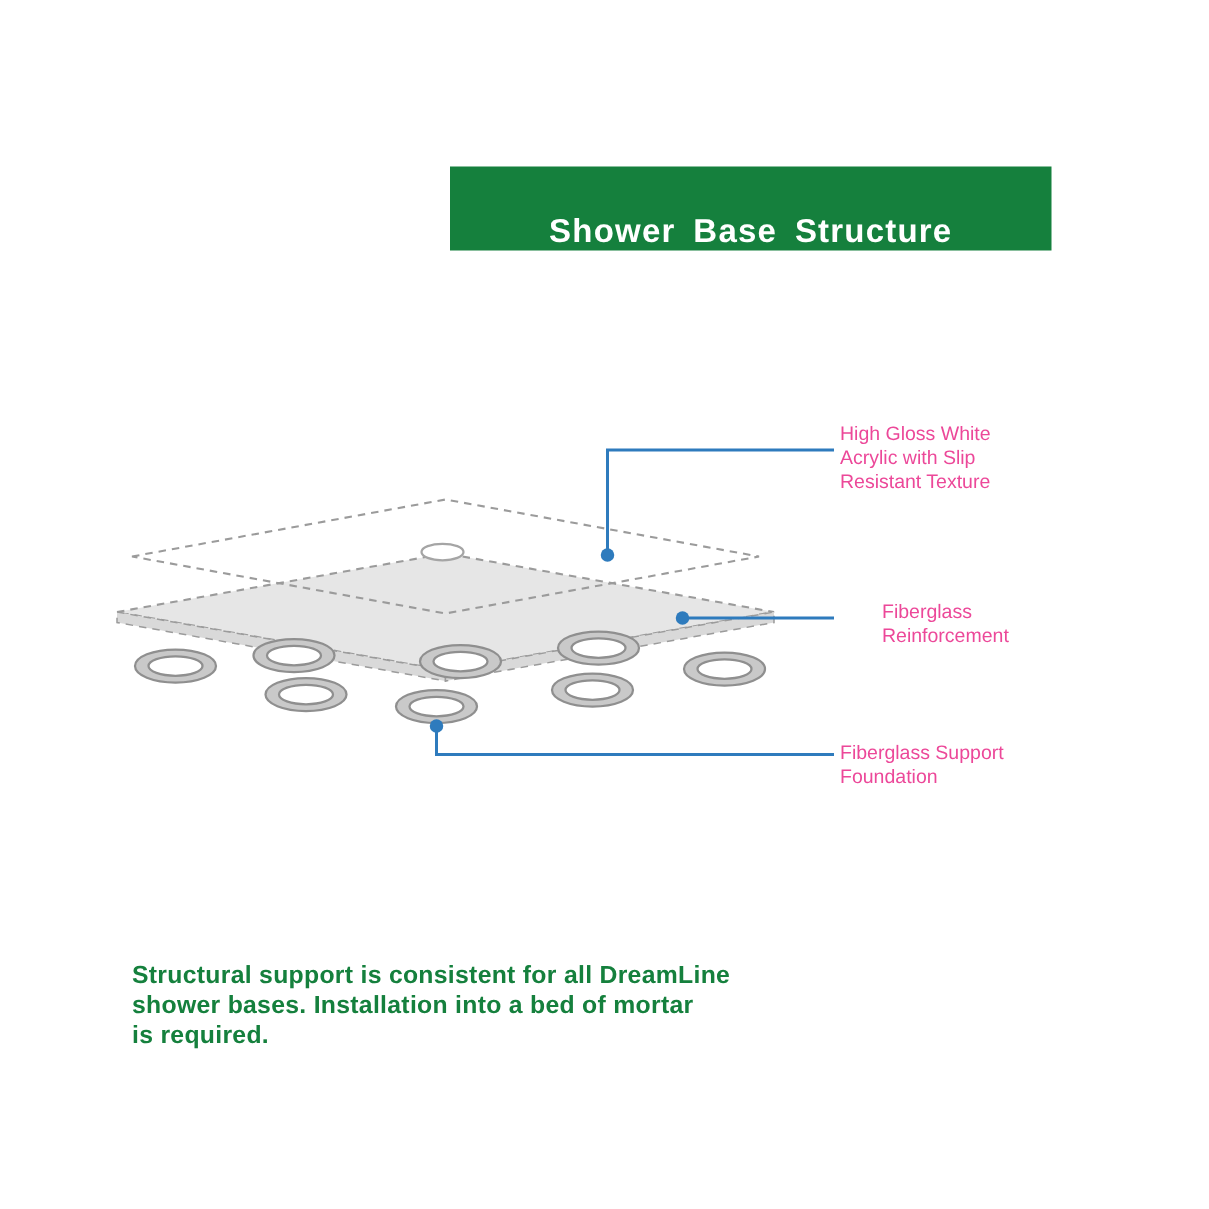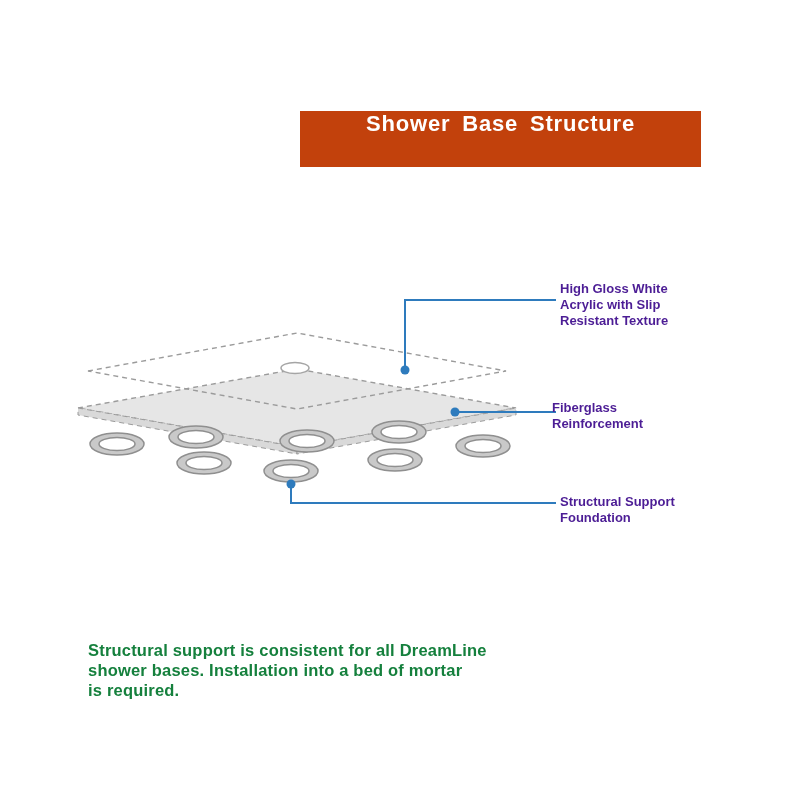--- a/index.html
+++ b/index.html
@@ -5,45 +5,45 @@
   * { margin: 0; padding: 0; box-sizing: border-box; }
   html, body {
     width: 806px; height: 806px;
     background: #ffffff;
     font-family: "Liberation Sans", sans-serif;
   }
   .page { position: relative; width: 806px; height: 806px; background: #ffffff; overflow: hidden; }
 
   .banner {
     position: absolute; left: 300px; top: 111px; width: 401px; height: 56px;
-    background: #c2410c;
-    display: flex; align-items: flex-start; justify-content: center;
+    background: #15803d;
+    display: flex; align-items: flex-end; justify-content: center;
   }
   .banner-title {
     color: #ffffff; font-weight: bold; font-size: 22px;
     letter-spacing: 0.8px; word-spacing: 5px;
   }
 
   .diagram { position: absolute; left: 0; top: 0; width: 806px; height: 806px; }
 
   .dashed-face { fill: none; stroke: #9b9b9b; stroke-width: 1.4; stroke-dasharray: 5 4; }
   .slab       { fill: #e6e6e6; stroke: #9b9b9b; stroke-width: 1.4; stroke-dasharray: 5 4; }
   .slab-side  { fill: #d9d9d9; stroke: #9b9b9b; stroke-width: 1;   stroke-dasharray: 5 4; }
   .drain      { fill: #ffffff; stroke: #a5a5a5; stroke-width: 1.5; }
   .ring-outer { fill: #c9c9c9; stroke: #8f8f8f; stroke-width: 1.5; }
   .ring-inner { fill: #ffffff; stroke: #8f8f8f; stroke-width: 1.5; }
   .leader     { fill: none; stroke: #2e7bbd; stroke-width: 2; }
   .dot        { fill: #2e7bbd; }
 
   .callout {
-    position: absolute; color: #4c1d95; font-weight: bold;
+    position: absolute; color: #ec4899; font-weight: normal;
     font-size: 13px; line-height: 16px; white-space: pre-line;
   }
   .callout-acrylic    { left: 560px; top: 281px; }
-  .callout-fiberglass { left: 552px; top: 400px; }
+  .callout-fiberglass { left: 588px; top: 400px; }
   .callout-foundation { left: 560px; top: 494px; }
 
   .footer {
     position: absolute; left: 88px; top: 640px; width: 460px;
     color: #15803d; font-weight: bold; font-size: 16.5px; line-height: 20px;
     letter-spacing: 0.2px; white-space: pre-line;
   }
 </style>
 </head>
 <body>
@@ -108,20 +108,20 @@
     <circle class="dot" cx="291" cy="484" r="4.5"></circle>
   </svg>
 
   <div class="callout callout-acrylic">High Gloss White
 Acrylic with Slip
 Resistant Texture</div>
 
   <div class="callout callout-fiberglass">Fiberglass
 Reinforcement</div>
 
-  <div class="callout callout-foundation">Structural Support
+  <div class="callout callout-foundation">Fiberglass Support
 Foundation</div>
 
   <div class="footer">Structural support is consistent for all DreamLine
 shower bases. Installation into a bed of mortar
 is required.</div>
 
 </div>
 
 </body></html>

